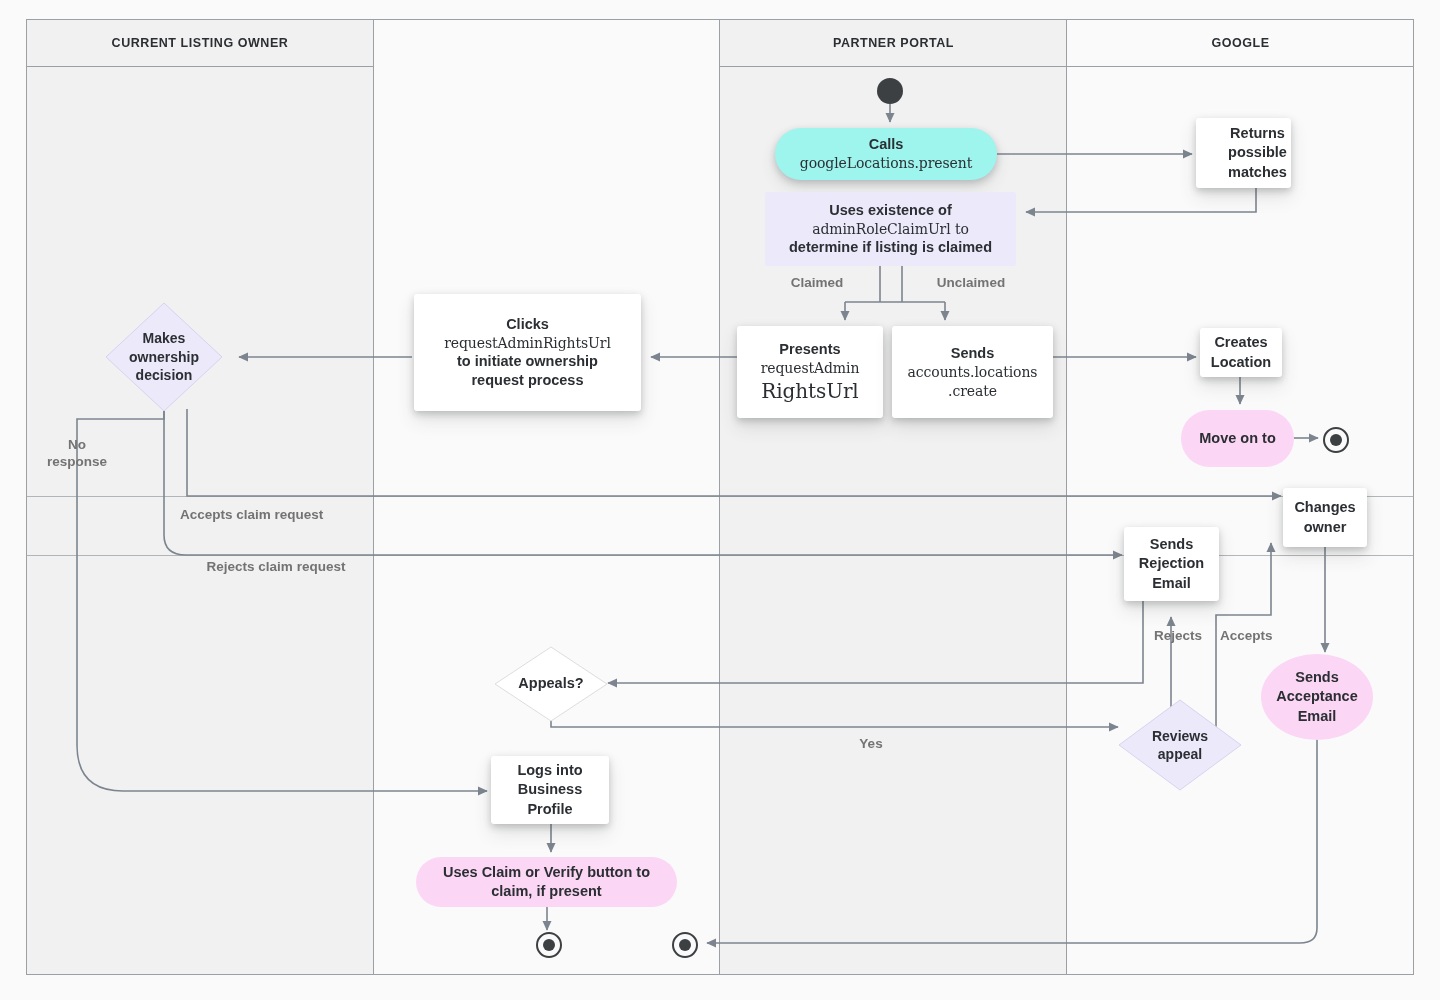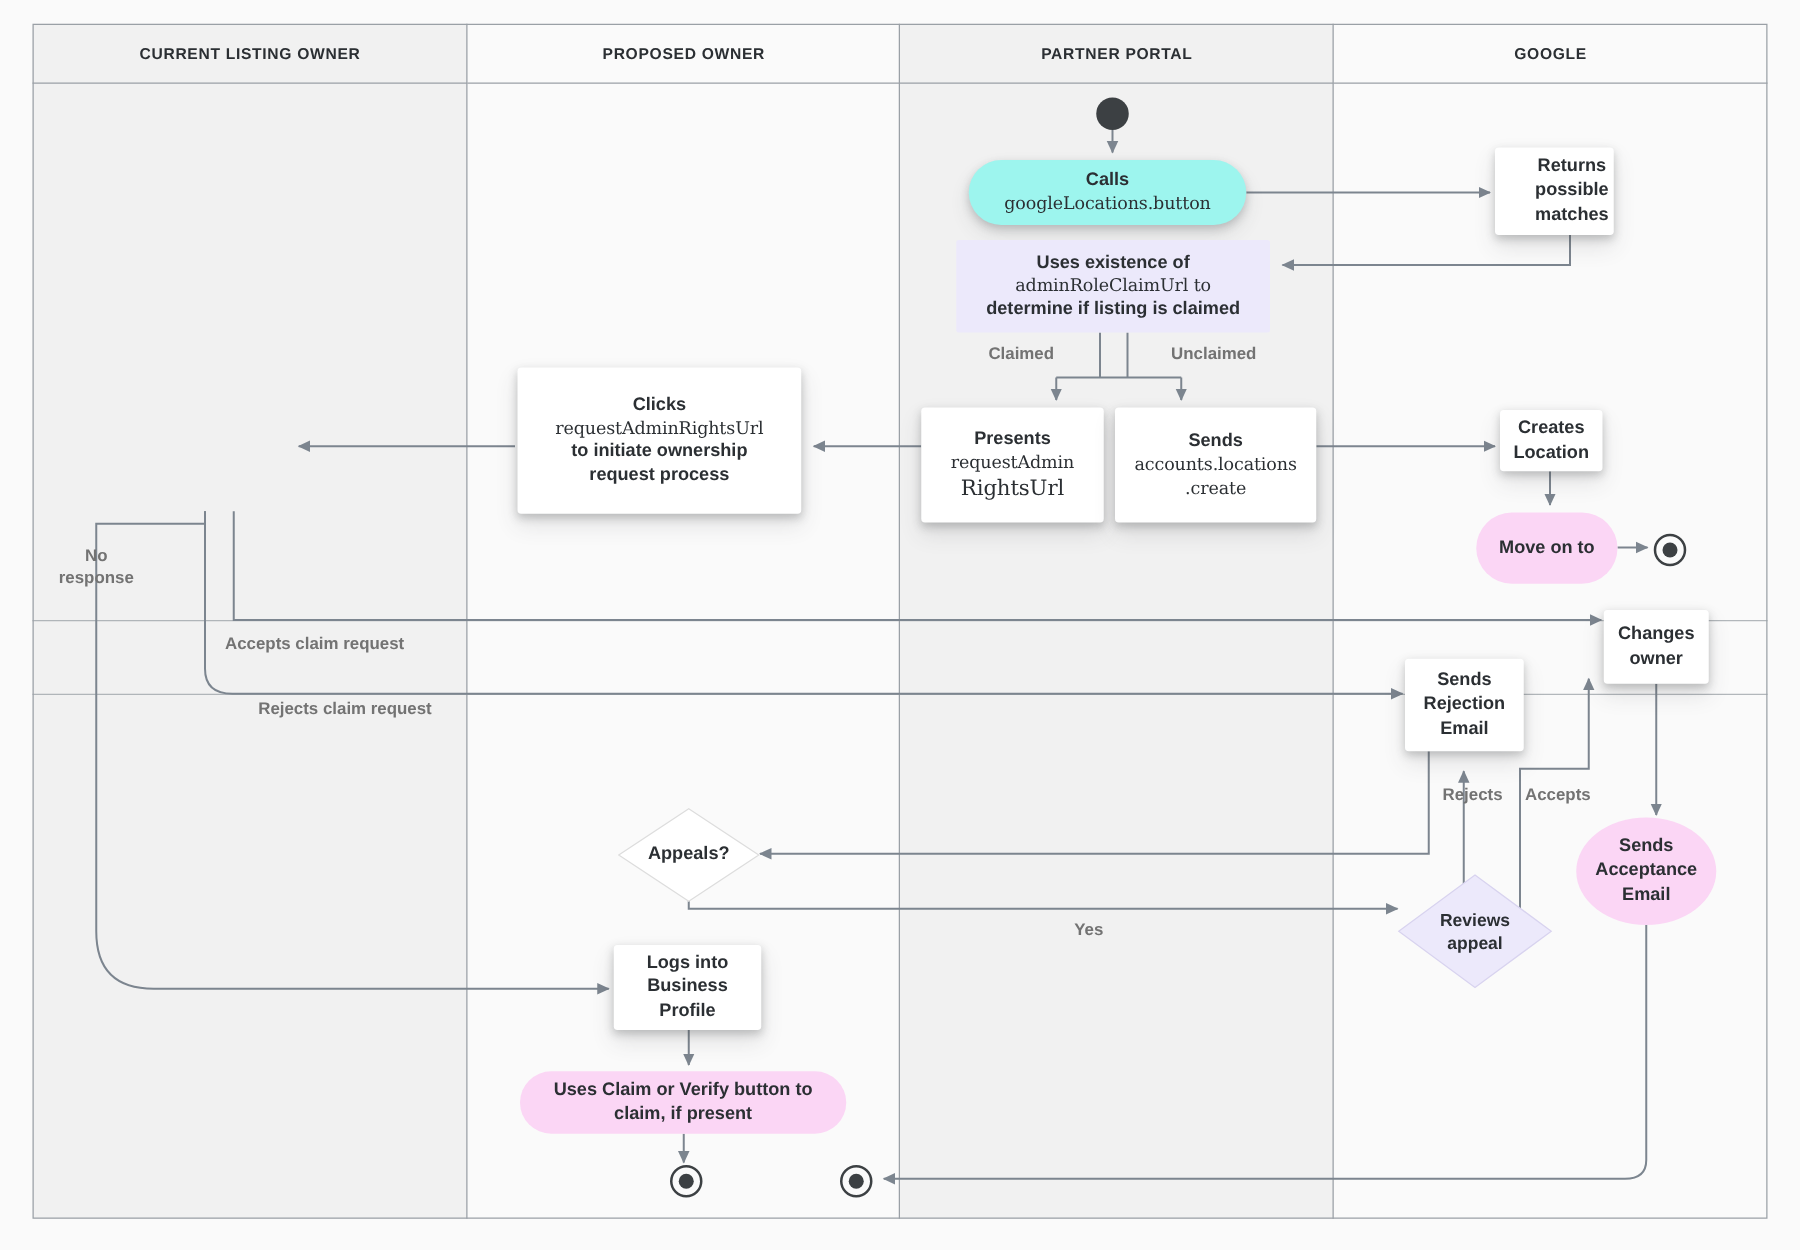--- a/index.html
+++ b/index.html
@@ -61,23 +61,20 @@
 <div id="stage">
 
   <div class="lane-col shade" style="left:26px;width:348px;"></div>
   <div class="lane-col light" style="left:374px;width:346px;"></div>
   <div class="lane-col shade" style="left:720px;width:347px;"></div>
   <div class="lane-col light" style="left:1067px;width:347px;"></div>
 
   <div class="lane-head shade" style="left:26px;width:348px;">
     <span>CURRENT LISTING OWNER</span>
   </div>
-  <div class="lane-head light" style="left:374px;width:346px;">
-    <span>PROPOSED OWNER</span>
-  </div>
   <div class="lane-head shade" style="left:720px;width:347px;">
     <span>PARTNER PORTAL</span>
   </div>
   <div class="lane-head light" style="left:1067px;width:347px;">
     <span>GOOGLE</span>
   </div>
 
   <div class="hrule" style="left:26px;top:496px;width:1388px;"></div>
   <div class="hrule" style="left:26px;top:555px;width:1388px;"></div>
 
@@ -141,21 +138,21 @@
 
       <path d="M547,907 L547,930" marker-end="url(#ah)"></path>
     </g>
   </svg>
 
   <div class="dot-start" style="left:877px;top:78px;"></div>
 
   <div class="node pill" style="left:775px;top:128px;width:222px;height:52px;background:#9df5ee;">
     <div class="inner">
       <div>Calls</div>
-      <div class="mono" style="font-size:14px;">googleLocations.button</div>
+      <div class="mono" style="font-size:14px;">googleLocations.present</div>
     </div>
   </div>
 
   <div class="node rect" style="left:1196px;top:118px;width:95px;height:70px;padding-left:28px;">
     <div class="inner">
       <div>Returns</div>
       <div>possible</div>
       <div>matches</div>
     </div>
   </div>
@@ -165,21 +162,21 @@
       <div>Uses existence of</div>
       <div class="mono" style="font-size:14px;">adminRoleClaimUrl to</div>
       <div>determine if listing is claimed</div>
     </div>
   </div>
 
   <div class="node rect" style="left:737px;top:326px;width:146px;height:92px;">
     <div class="inner">
       <div>Presents</div>
       <div class="mono" style="font-size:14px;">requestAdmin</div>
-      <div class="mono" style="font-size:17px;">RightsUrl</div>
+      <div class="mono" style="font-size:20px;">RightsUrl</div>
     </div>
   </div>
 
   <div class="node rect" style="left:892px;top:326px;width:161px;height:92px;">
     <div class="inner">
       <div>Sends</div>
       <div class="mono" style="font-size:14px;">accounts.locations</div>
       <div class="mono" style="font-size:14px;">.create</div>
     </div>
   </div>
@@ -203,20 +200,30 @@
 
   <div class="node rect" style="left:414px;top:294px;width:227px;height:117px;">
     <div class="inner">
       <div>Clicks</div>
       <div class="mono" style="font-size:14px;">requestAdminRightsUrl</div>
       <div>to initiate ownership</div>
       <div>request process</div>
     </div>
   </div>
 
+  <div class="node diamond" style="left:105px;top:302px;width:118px;height:110px;">
+    <svg class="dshape" viewBox="0 0 118 110" preserveAspectRatio="none">
+      <polygon points="59,1 117,55 59,109 1,55" fill="#ece9fb" stroke="#d8d3ef" stroke-width="1"></polygon>
+    </svg>
+    <div class="inner" style="font-size:14px;">
+      <div>Makes</div>
+      <div>ownership</div>
+      <div>decision</div>
+    </div>
+  </div>
 
   <div class="node rect" style="left:1283px;top:488px;width:84px;height:59px;">
     <div class="inner">
       <div>Changes</div>
       <div>owner</div>
     </div>
   </div>
 
   <div class="node rect" style="left:1124px;top:527px;width:95px;height:74px;">
     <div class="inner">

